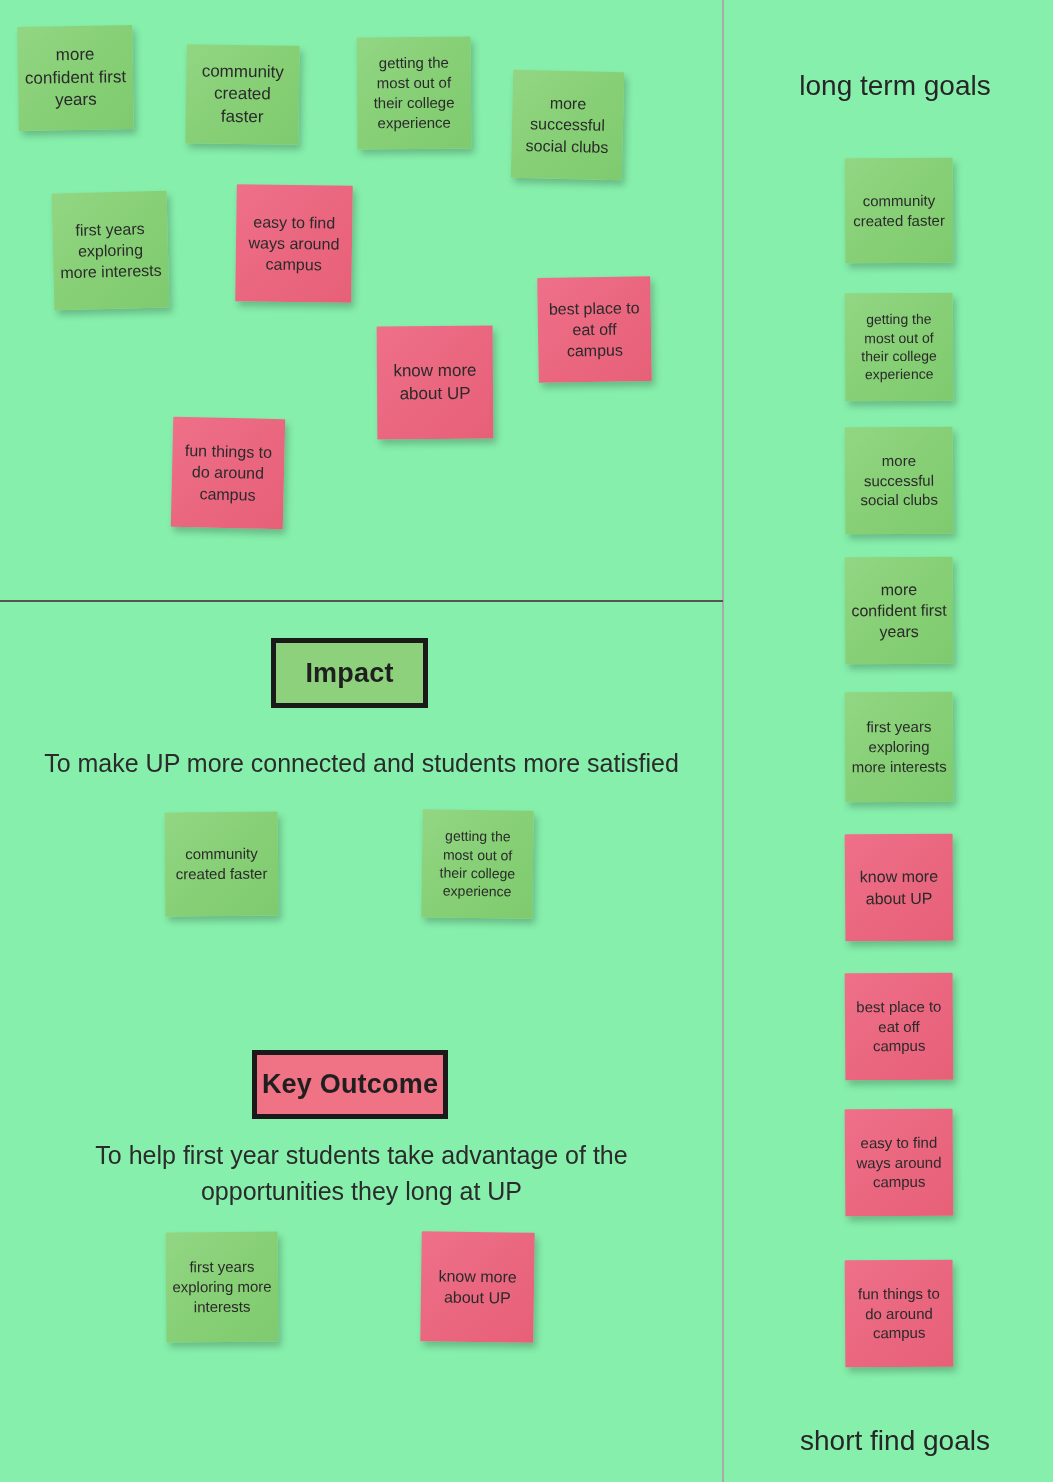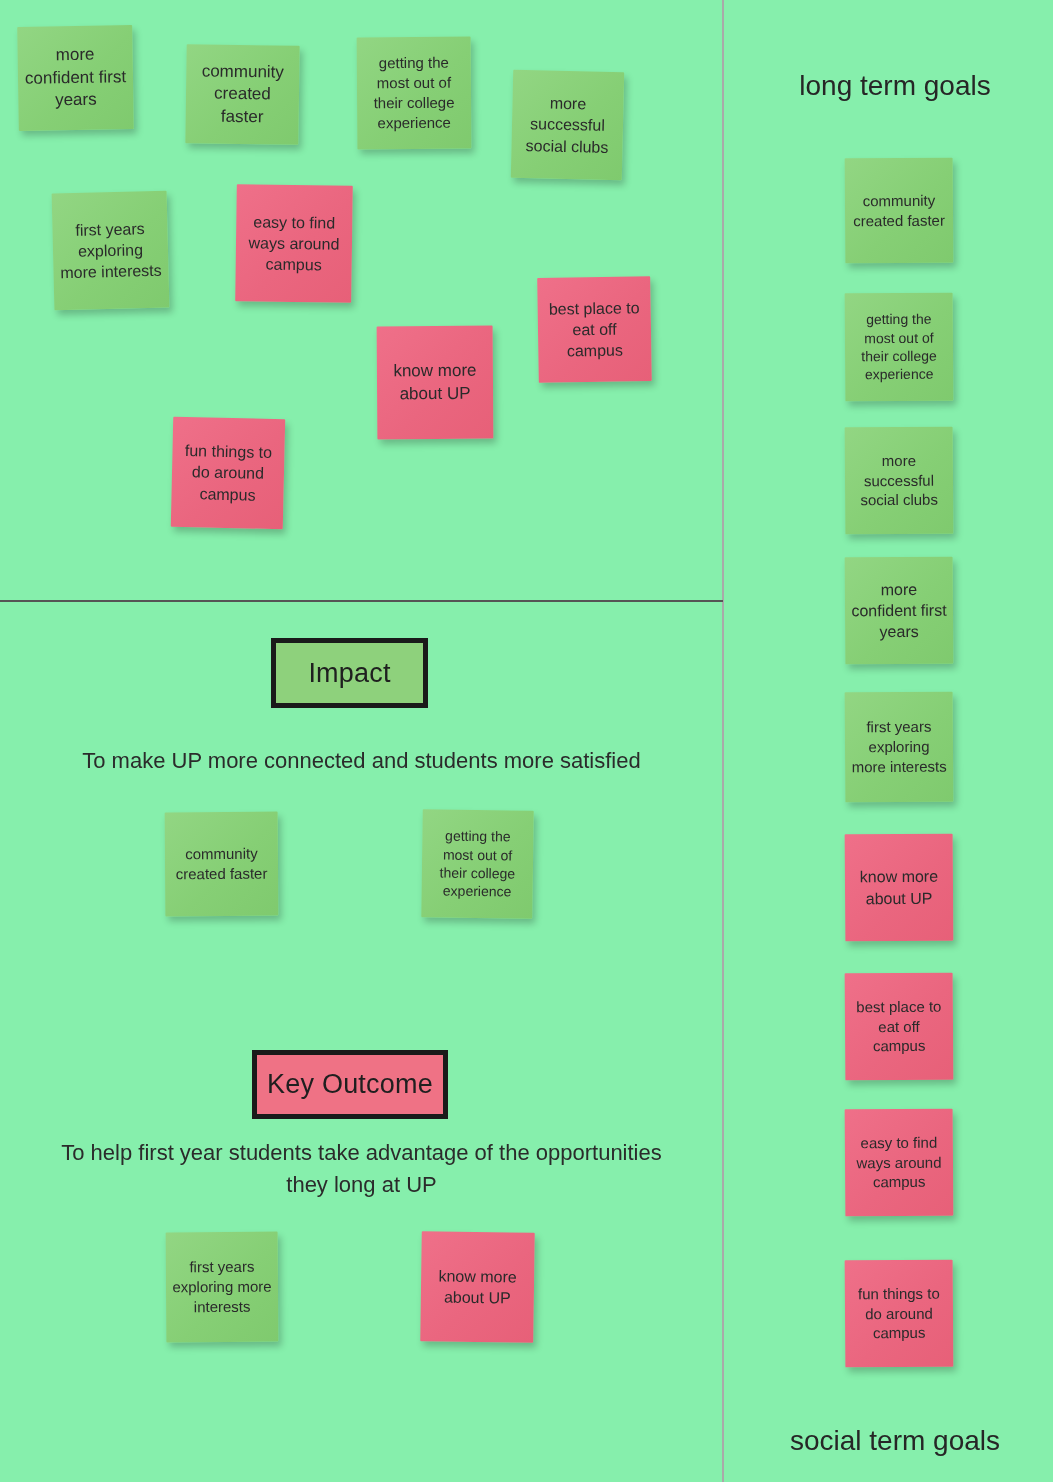--- a/index.html
+++ b/index.html
@@ -68,29 +68,30 @@
   
   .headline-box {
     position: absolute;
     display: flex;
     align-items: center;
     justify-content: center;
     border: 5px solid #1a1a1a;
     font-size: 27px;
     color: #1f1f1f;
     letter-spacing: 0.2px;
+    font-weight: bold;
   }
   .headline-box.green { background: #8ed17c; }
   .headline-box.pink  { background: #ef7285; }
 
   
   .statement {
     position: absolute;
     text-align: center;
-    font-size: 22px;
+    font-size: 25px;
     color: #2b2b2b;
     line-height: 1.45;
   }
 
   
   .column-label {
     position: absolute;
     text-align: center;
     font-size: 28px;
     color: #262626;
@@ -206,16 +207,16 @@
 
   <div class="note pink tilt-c" style="left:845px; top:1109px; width:108px; height:107px; font-size:15px;">
     <span>easy  to find ways around campus</span>
   </div>
 
   <div class="note pink tilt-c" style="left:845px; top:1260px; width:108px; height:107px; font-size:15px;">
     <span>fun things to do around campus</span>
   </div>
 
   <div class="column-label" style="left:745px; top:1425px; width:300px;">
-    <span>social term goals</span>
+    <span>short find goals</span>
   </div>
 
 </div>
 
 </body></html>

